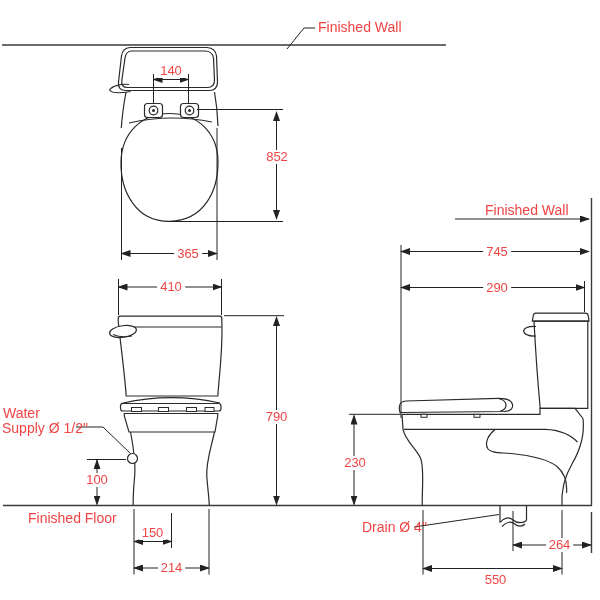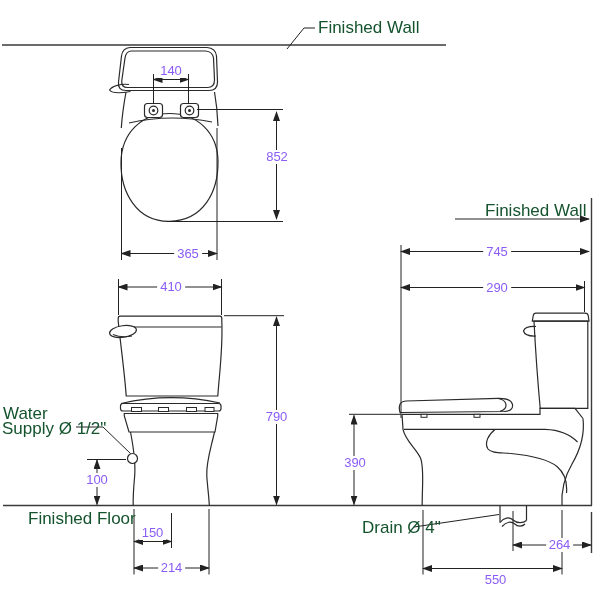--- a/index.html
+++ b/index.html
@@ -1,20 +1,20 @@
 <!DOCTYPE html>
 <html><head>
 <meta charset="utf-8">
 <style>
   html,body{margin:0;padding:0;background:#fff;}
   #canvas{position:relative;width:600px;height:600px;background:#ffffff;overflow:hidden;
           font-family:"Liberation Sans","DejaVu Sans",sans-serif;color:#1a1a1a;}
   #linework{position:absolute;left:0;top:0;}
-  .lbl{position:absolute;font-size:17px;line-height:15px;white-space:nowrap;color:#14532d;}
-  .dim{position:absolute;font-size:13px;line-height:14px;white-space:nowrap;color:#8b5cf6;
+  .lbl{position:absolute;font-size:14px;line-height:15px;white-space:nowrap;color:#ef4444;}
+  .dim{position:absolute;font-size:13px;line-height:14px;white-space:nowrap;color:#ef4444;
        background:#ffffff;padding:0 3px;transform:translate(-50%,-50%);}
 </style>
 </head>
 <body>
 
 <div id="canvas">
 
 <svg id="linework" width="600" height="600" viewBox="0 0 600 600">
   <defs>
     <marker id="arr" markerUnits="userSpaceOnUse" markerWidth="10" markerHeight="7" refX="9" refY="3.5" orient="auto-start-reverse">
@@ -132,17 +132,17 @@
 <div class="dim" style="left:188px;top:253.5px">365</div>
 
 <div class="dim" style="left:171px;top:287px">410</div>
 <div class="dim" style="left:276.5px;top:417px">790</div>
 <div class="dim" style="left:97px;top:480px">100</div>
 <div class="dim" style="left:152.5px;top:533px">150</div>
 <div class="dim" style="left:171.5px;top:568px">214</div>
 
 <div class="dim" style="left:497px;top:251.5px">745</div>
 <div class="dim" style="left:497px;top:287.5px">290</div>
-<div class="dim" style="left:355px;top:463px">390</div>
+<div class="dim" style="left:355px;top:463px">230</div>
 <div class="dim" style="left:559.5px;top:545px">264</div>
 <div class="dim" style="left:495.5px;top:580px">550</div>
 
 </div>
 
 </body></html>

